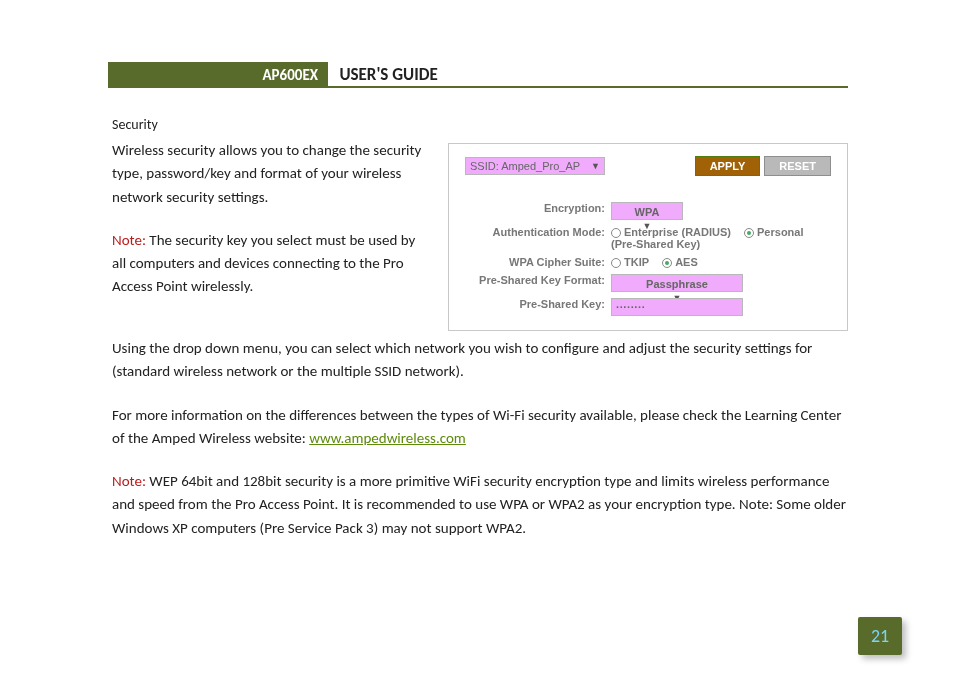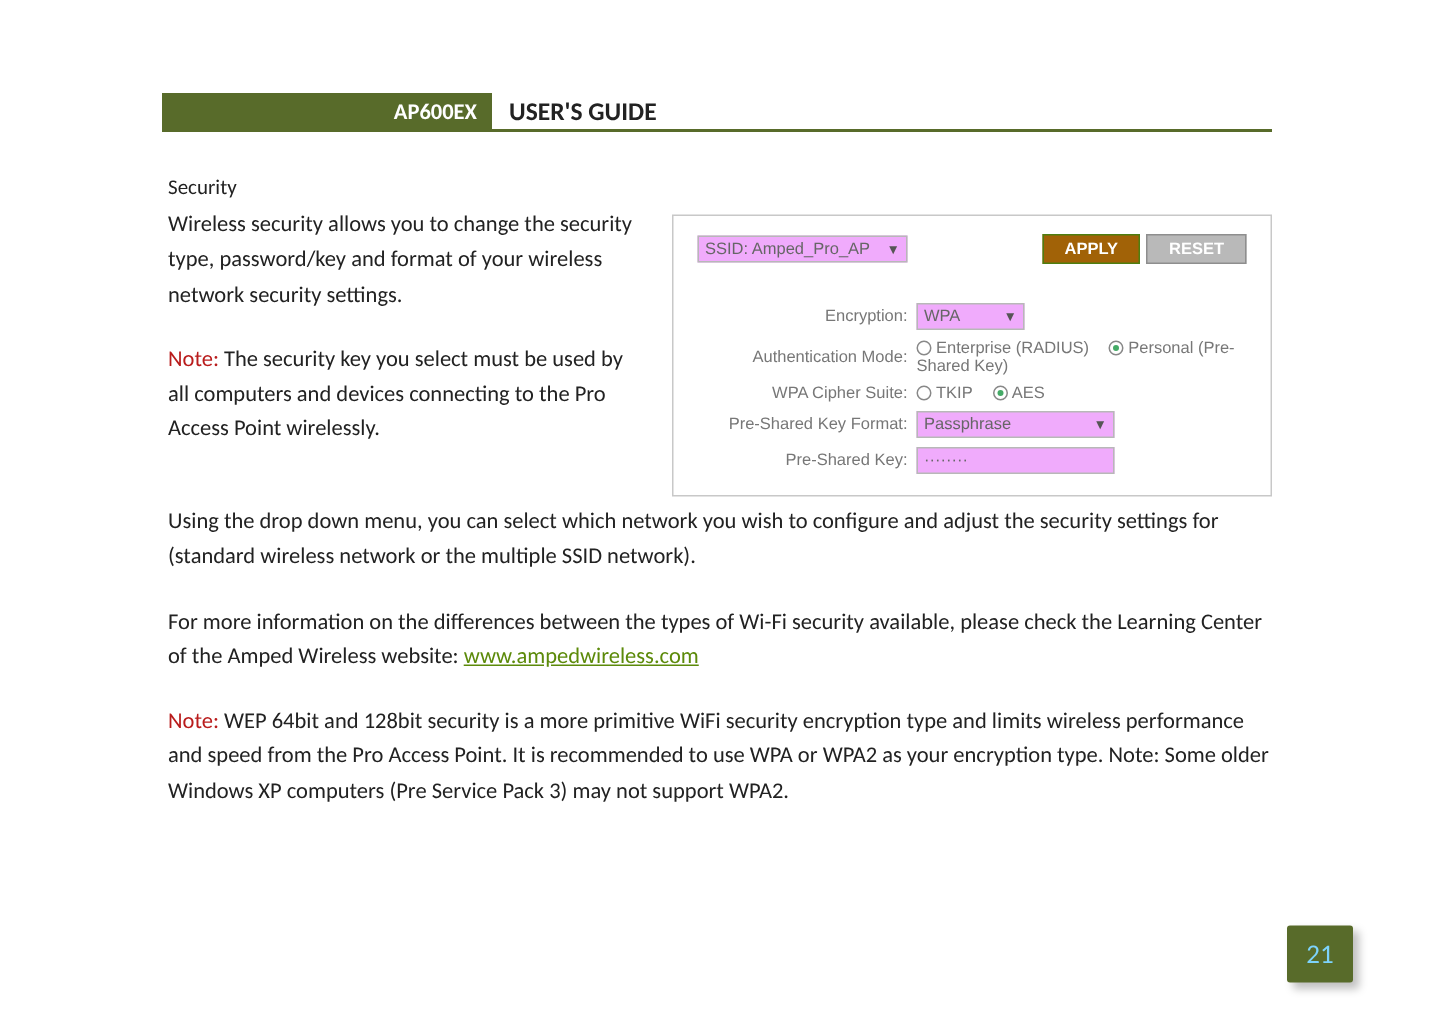--- a/index.html
+++ b/index.html
@@ -47,31 +47,31 @@
     .para { margin-bottom: 20px; }
     .note-lbl { color: #b91c1c; }
     a.link { color: #5c8a0a; text-decoration: underline; }
     .panel {
       border: 1px solid #c8c8c8;
       padding: 12px 16px 14px 16px;
       font-family: Arial, sans-serif;
       font-size: 11px; color: #777;
       background: #fff;
     }
-    .panel-row { display: flex; align-items: center; margin-bottom: 6px; }
+    .panel-row { display: flex; margin-bottom: 6px; font-weight: bold; }
     .panel-row .lbl { flex: 0 0 146px; text-align: right; padding-right: 6px; color: #777; font-size: 11px; }
     .panel-row .ctl { flex: 1; }
     .ssid-box, .drop, .txtfield {
       border: 1px solid #b8b8b8;
       background: #f0abfc;
       font-size: 11px; color: #666;
       padding: 2px 4px; height: 18px; line-height: 14px;
     }
     .ssid-box { width: 140px; display: inline-flex; justify-content: space-between; align-items: center; }
-    .drop { width: 72px; display: inline-flex; justify-content: space-between; align-items: center; }
+    .drop { width: 72px; display: inline-flex; justify-content: space-between; align-items: center; flex-direction: column; }
     .drop-wide { width: 132px; }
     .txtfield { width: 132px; display: inline-flex; align-items: center; }
     .caret { font-size: 9px; color: #555; }
     .btn {
       display: inline-block; font-size: 11px; font-weight: bold;
       padding: 3px 14px; border: 1px solid #999;
       color: #fff; margin-left: 4px;
     }
     .btn-apply { background: #a16207; border-color: #4e7e10; }
     .btn-reset { background: #b9b9b9; border-color: #8e8e8e; }

